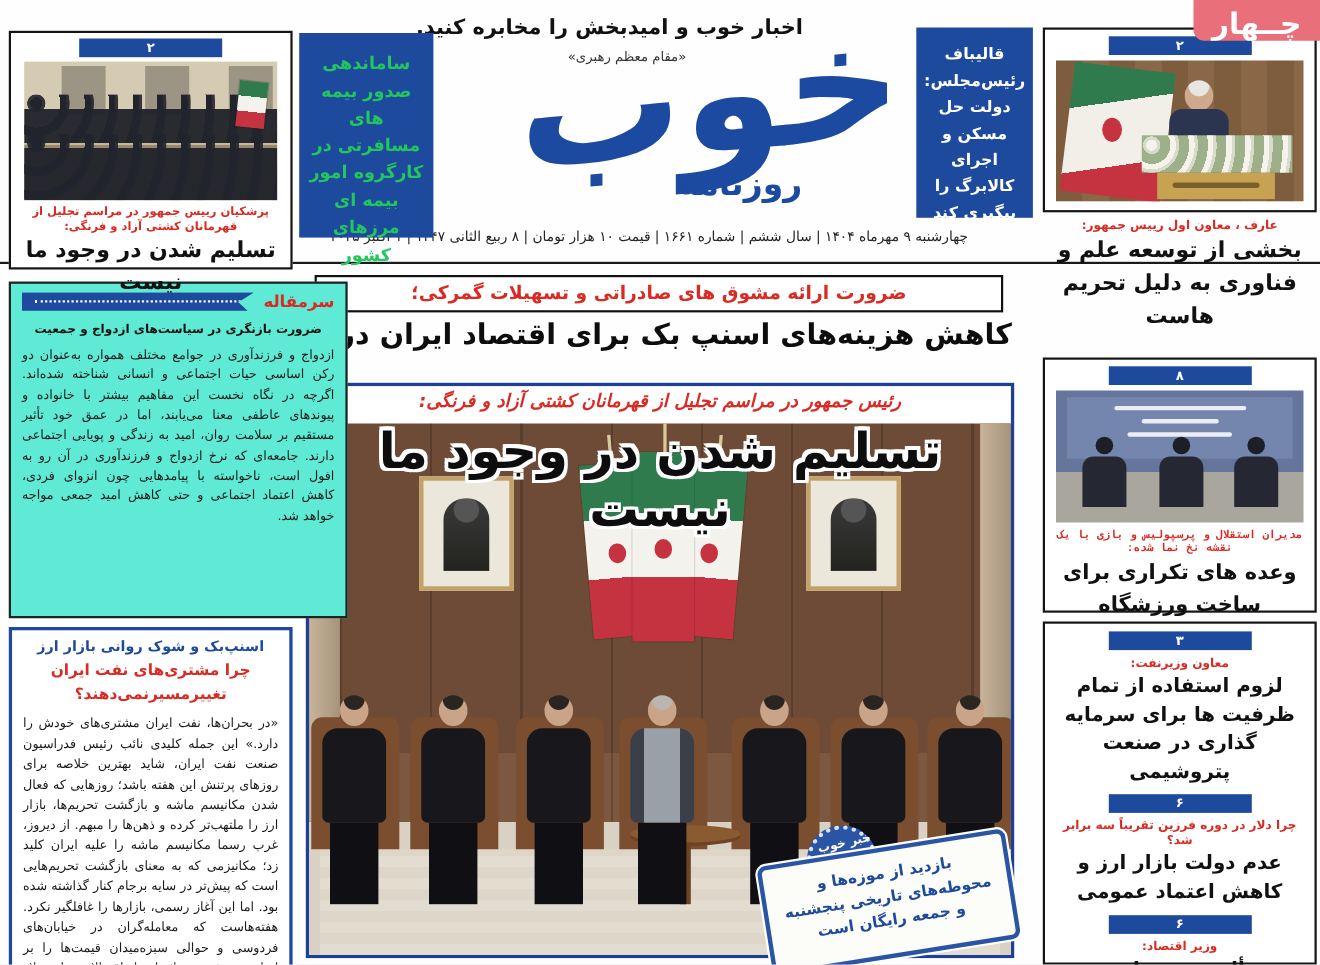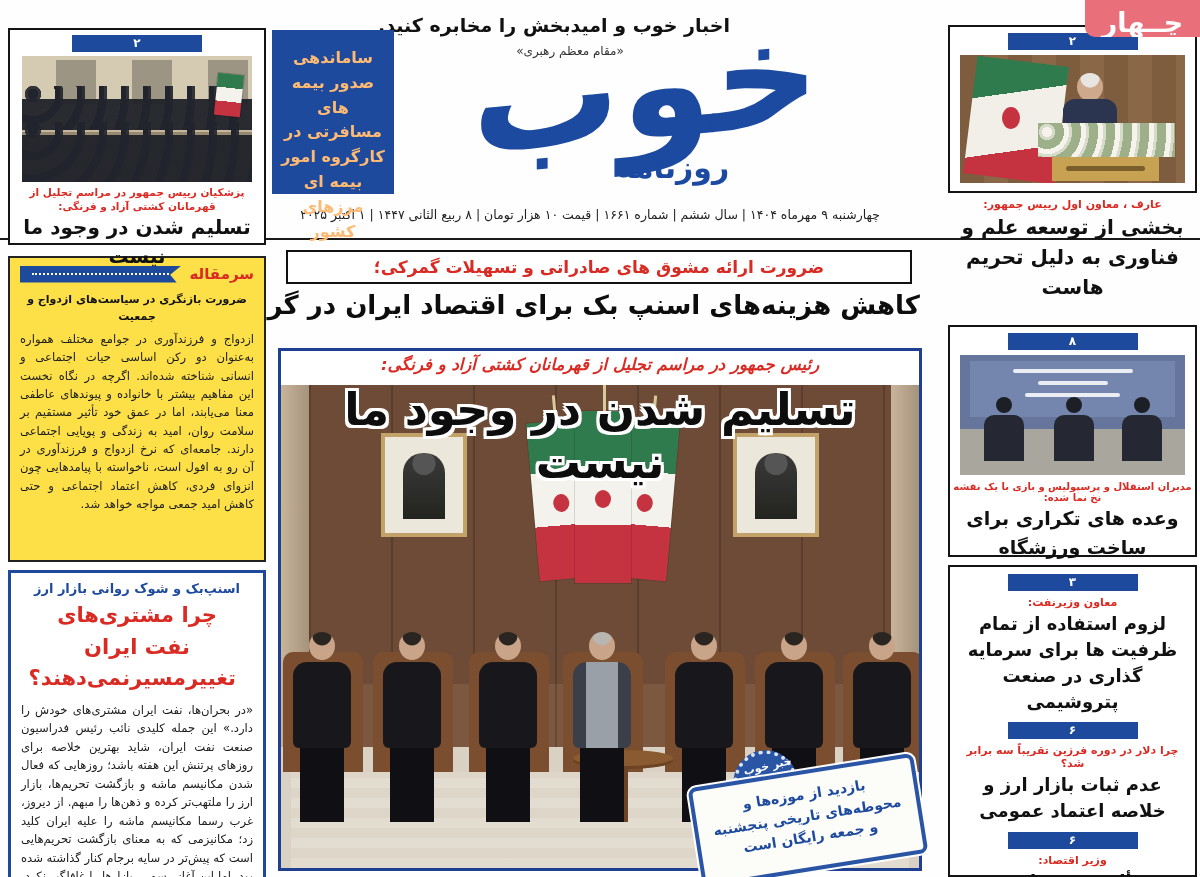--- a/index.html
+++ b/index.html
@@ -37,21 +37,21 @@
       background:
         repeating-radial-gradient(circle at 11px 8px,#21242c 0 5.5px,rgba(33,36,44,.9) 5.5px 8px,transparent 8.5px 22px),
         linear-gradient(rgba(0,0,0,0) 0 13px,rgba(28,31,39,.92) 13px 100%);}
   .mini-flag{position:absolute;right:10px;top:18px;width:26px;height:42px;
       background:linear-gradient(180deg,#2f7b4e 0 33%,#f4f2ec 33% 66%,#c53240 66% 100%);
       transform:rotate(6deg);box-shadow:0 0 0 1px rgba(0,0,0,.15);}
   .story-kicker{font-size:10.5px;line-height:1.3;}
   #top-left-headline{font-size:20px;line-height:1.45;color:#111;}
 
   
-  #insurance-box{left:272px;top:30px;width:122px;height:164px;background:#1e4a9d;color:#fdba74;
+  #insurance-box{left:272px;top:30px;width:122px;height:186px;background:#1e4a9d;color:#22c55e;
       font-weight:bold;font-size:16px;line-height:1.55;text-align:center;box-sizing:border-box;
       padding:16px 6px 0;}
   #ghalibaf-box{left:833px;top:25px;width:106px;height:173px;background:#1e4a9d;color:#fff;
       font-weight:bold;font-size:14.5px;line-height:1.65;text-align:center;box-sizing:border-box;
       padding:14px 5px 0;}
 
   
   #aref-box{left:948px;top:25px;width:249px;height:168px;padding-top:6px;}
   #aref-photo{position:relative;margin:5px 10px 0;height:128px;overflow:hidden;
       background:repeating-linear-gradient(90deg,#7e5c3e 0 24px,#8a6746 24px 48px);}
@@ -112,54 +112,54 @@
   #stamp{left:694px;top:770px;width:228px;z-index:30;transform:rotate(-9deg);}
   #stamp-burst{position:absolute;left:46px;top:-26px;width:64px;height:64px;border-radius:50%;
       background:#2a55a5;border:4px dotted #dbe4f5;box-sizing:border-box;}
   #stamp-card{position:relative;background:#fcfcf8;border:4px solid #2a55a5;border-radius:8px;
       padding:10px 10px 18px;box-shadow:0 0 0 2px #fff;}
   #stamp-label{position:absolute;top:-16px;left:58px;color:#fff;font-weight:bold;font-size:11px;
       transform:rotate(-4deg);z-index:2;}
   #stamp-text{color:#1e4a9d;font-weight:bold;font-size:14px;line-height:1.55;text-align:center;}
 
   
-  #editorial-box{left:8px;top:256px;width:258px;height:306px;border:2px solid #222;background:#fde047;
+  #editorial-box{left:8px;top:256px;width:308px;height:306px;border:2px solid #222;background:#5eead4;
       box-sizing:border-box;padding:7px 10px;overflow:hidden;}
   #ed-head{display:flex;align-items:center;}
   #ed-label{font-size:15px;margin-left:8px;}
   #ed-banner{flex:1;height:17px;background:#1e4a9d;
       clip-path:polygon(0 0,100% 0,93% 55%,97% 100%,0 100%);}
   .ed-dots{margin:7px 12px 0;border-top:2px dotted #fff;}
   #ed-headline{font-size:11px;line-height:1.55;margin:8px 0 5px;color:#111;}
   #ed-authorblock{float:left;width:84px;text-align:center;margin:6px 6px 2px 0;}
   #ed-authorphoto{width:62px;height:62px;border-radius:50%;margin:0 auto;background:#e6ebf1;overflow:hidden;
       box-shadow:0 0 0 1px #c8cdd4;}
   .au-hair{width:34px;height:26px;border-radius:50% 50% 42% 42%;background:#2e2a28;margin:7px auto 0;}
   .au-face{width:24px;height:24px;border-radius:50%;background:#caa184;margin:-18px auto 0;}
   .au-body{width:50px;height:18px;border-radius:14px 14px 0 0;background:#b9c9dc;margin:1px auto 0;}
   #ed-author{font-size:9px;margin-top:3px;}
   #ed-body{font-size:11.6px;line-height:1.58;color:#1b1b1b;}
 
   
   #snap-box{left:8px;top:570px;width:258px;height:312px;border:3px solid #1e4a9d;background:#fff;
       box-sizing:border-box;padding:8px 10px;overflow:hidden;}
   #snap-kicker{font-size:13px;}
-  #snap-headline{font-size:21px;line-height:1.5;margin:4px 17px 6px;}
+  #snap-headline{font-size:14px;line-height:1.5;margin:4px 17px 6px;}
   #snap-body{font-size:11.6px;line-height:1.6;color:#1b1b1b;}
 
   
   #stadium-box{left:948px;top:325px;width:249px;height:232px;padding-top:6px;}
   #stadium-photo{position:relative;margin:5px 10px 0;height:120px;overflow:hidden;
       background:linear-gradient(180deg,#65759c 0 62%,#a9a69e 62% 100%);}
   .banner-panel{position:absolute;left:10px;right:10px;top:6px;height:56px;background:#7486ad;}
   .banner-line{height:4px;background:rgba(255,255,255,.85);border-radius:2px;margin:8px auto 0;}
   .sil{position:absolute;bottom:14px;width:44px;height:64px;}
   .sil-head{width:16px;height:16px;border-radius:50%;margin:0 auto;background:#1d1f26;}
   .sil-body{width:40px;height:46px;border-radius:10px 10px 0 0;margin:2px auto 0;background:#252833;}
-  #stadium-kicker{font-size:10px;margin-top:6px;}
+  #stadium-kicker{font-size:10px;margin-top:6px;font-family:Liberation Mono, monospace;}
   #stadium-headline{font-size:19px;line-height:1.5;margin-top:1px;color:#111;}
   #right-bottom-box{left:948px;top:565px;width:249px;height:312px;padding-top:7px;}
   .rb-kicker{font-size:11px;margin:5px 4px 2px;}
   .rb-headline{font-size:18px;line-height:1.45;margin:0 6px 7px;color:#111;}
 </style>
 </head>
 <body>
 
 <div id="paper">
 
@@ -179,20 +179,21 @@
       <div class="glass-door" style="left:186px;"></div>
       <div class="crowd" style="top:30px;height:44px;"></div>
       <div class="crowd" style="top:66px;height:60px;"></div>
       <div class="mini-flag"></div>
     </div>
     <div class="story-kicker red b center" style="margin-top:4px;">پزشکیان رییس جمهور در مراسم تجلیل از قهرمانان کشتی آزاد و فرنگی:</div>
     <div id="top-left-headline" class="b center">تسلیم شدن در وجود ما نیست</div>
   </div>
 
   <div id="insurance-box" class="abs">ساماندهی صدور بیمه های مسافرتی در کارگروه امور بیمه ای مرزهای کشور</div>
+  <div id="ghalibaf-box" class="abs">قالیباف رئیس‌مجلس: دولت حل مسکن و اجرای کالابرگ را پیگیری کند</div>
 
   <div id="aref-box" class="abs box-border">
     <div class="badge">۲</div>
     <div id="aref-photo">
       <div class="aref-flag"></div>
       <div class="aref-emblem"></div>
       <div class="speaker-head"></div>
       <div class="speaker-body"></div>
       <div class="flowers"></div>
       <div class="podium-plaque">
@@ -336,19 +337,19 @@
     <div id="stadium-kicker" class="red b center">مدیران استقلال و پرسپولیس و بازی با یک نقشه نخ نما شده:</div>
     <div id="stadium-headline" class="b center">وعده های تکراری برای ساخت ورزشگاه اختصاصی</div>
   </div>
 
   <div id="right-bottom-box" class="abs box-border">
     <div class="badge">۳</div>
     <div class="rb-kicker red b center">معاون وزیرنفت:</div>
     <div class="rb-headline b center">لزوم استفاده از تمام ظرفیت ها برای سرمایه گذاری در صنعت پتروشیمی</div>
     <div class="badge">۶</div>
     <div class="rb-kicker red b center">چرا دلار در دوره فرزین تقریباً سه برابر شد؟</div>
-    <div class="rb-headline b center">عدم ثبات بازار ارز و خلاصه اعتماد عمومی</div>
+    <div class="rb-headline b center">عدم دولت بازار ارز و کاهش اعتماد عمومی</div>
     <div class="badge">۶</div>
     <div class="rb-kicker red b center">وزیر اقتصاد:</div>
     <div class="rb-headline b center">مسأله تورم و ارز در اختیار بانک مرکزی است</div>
   </div>
 
 </div>
 
 </body></html>

